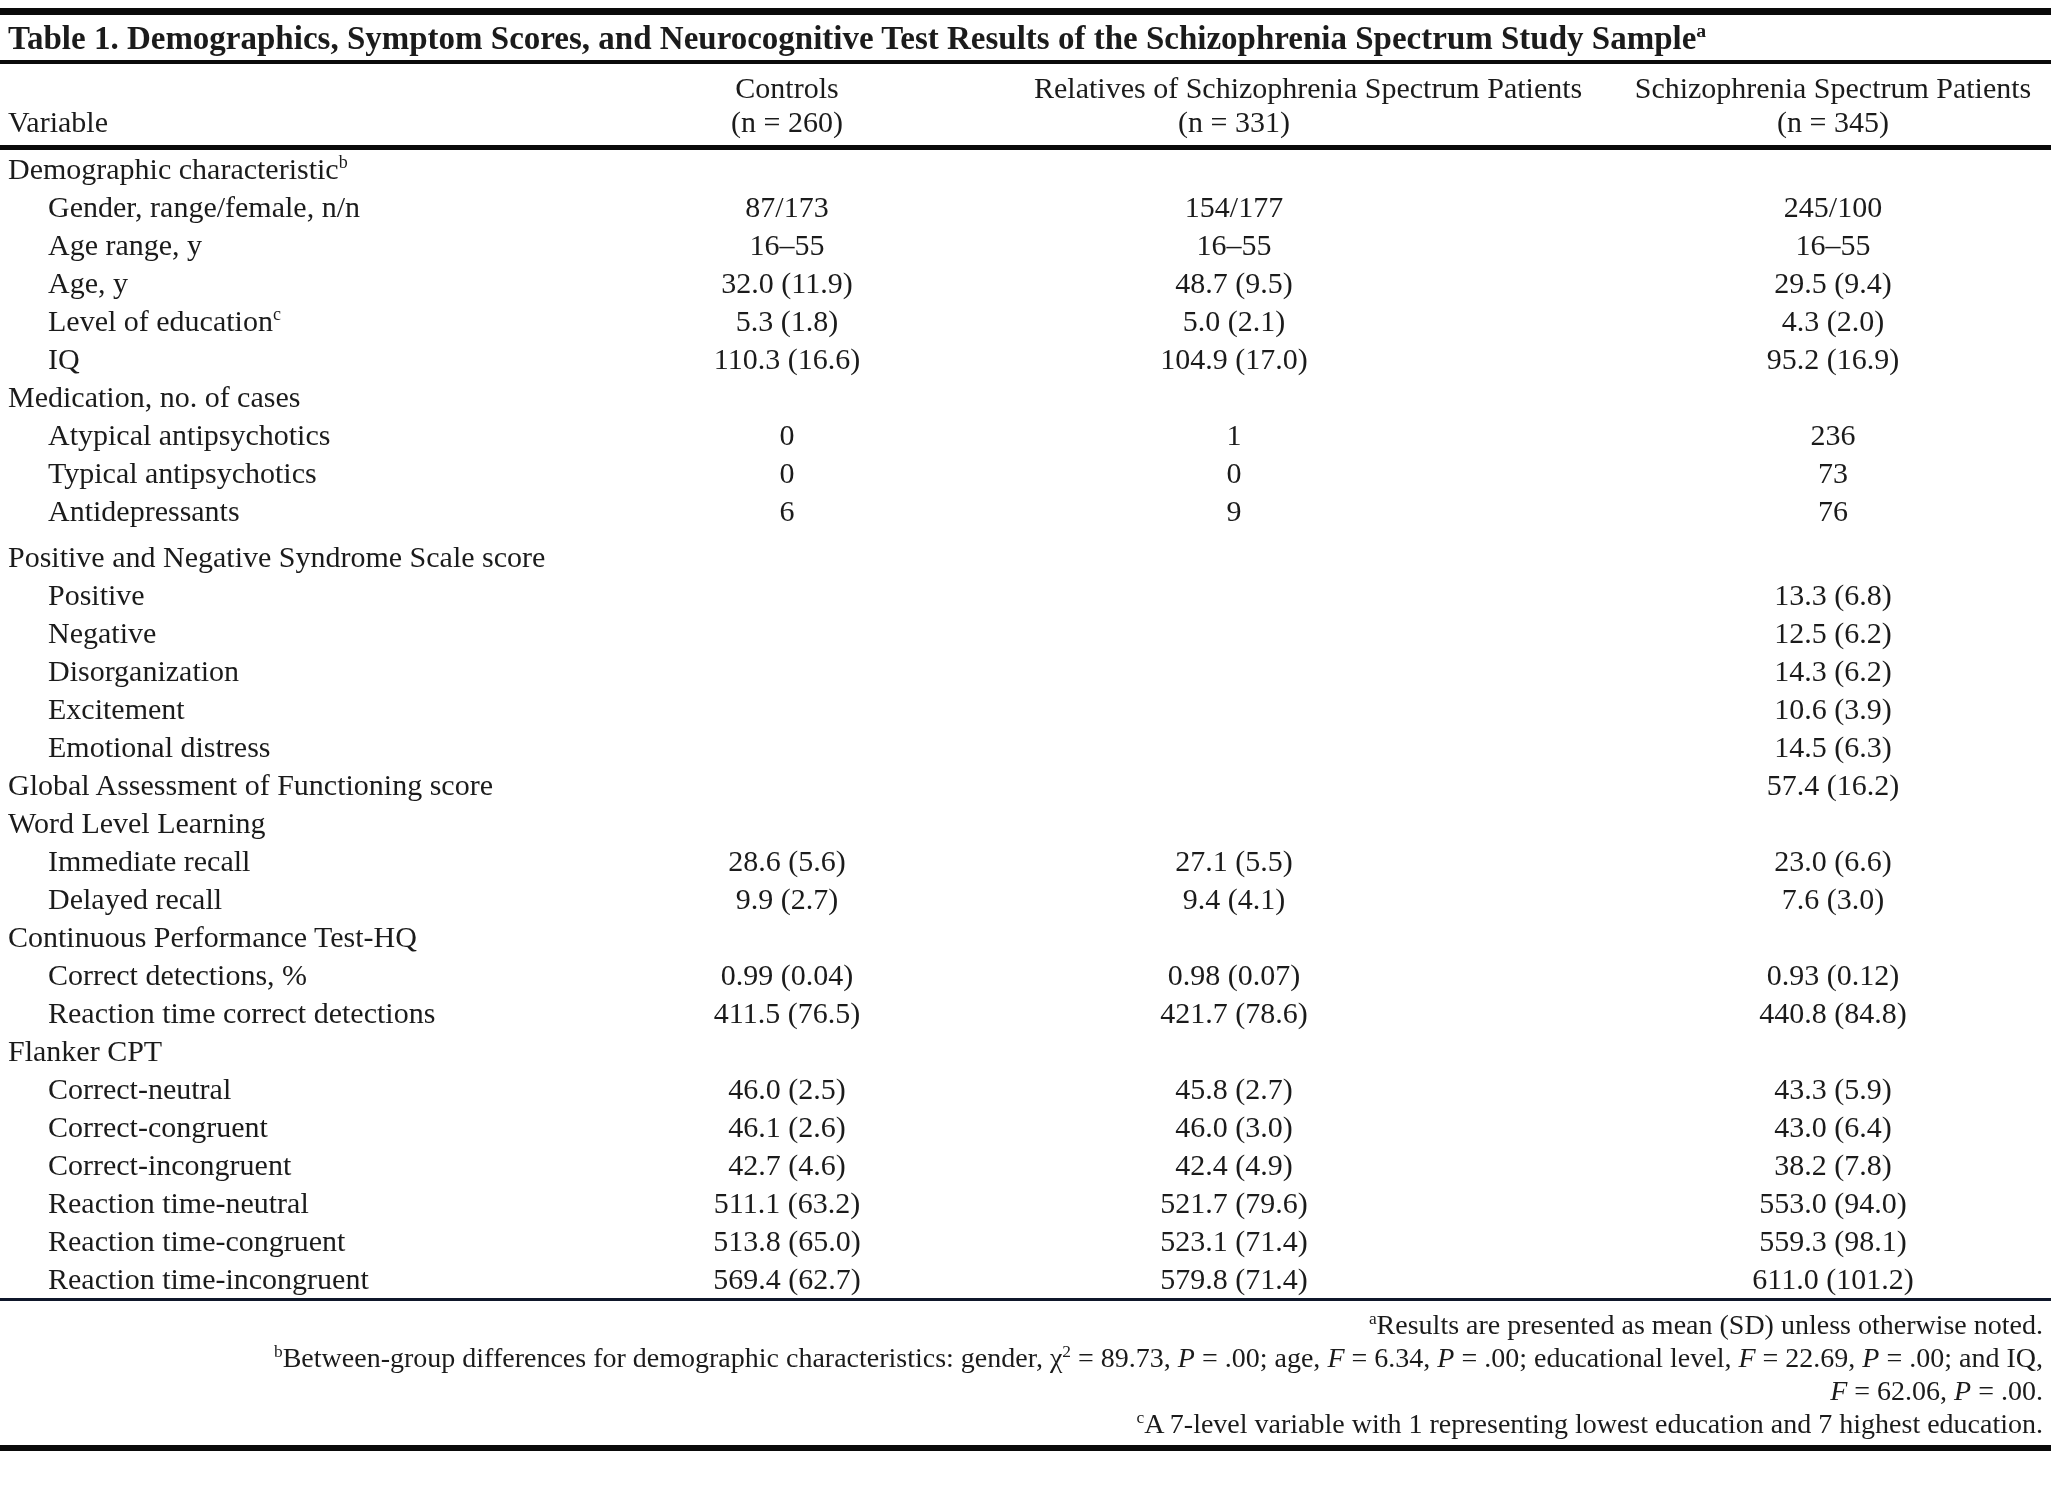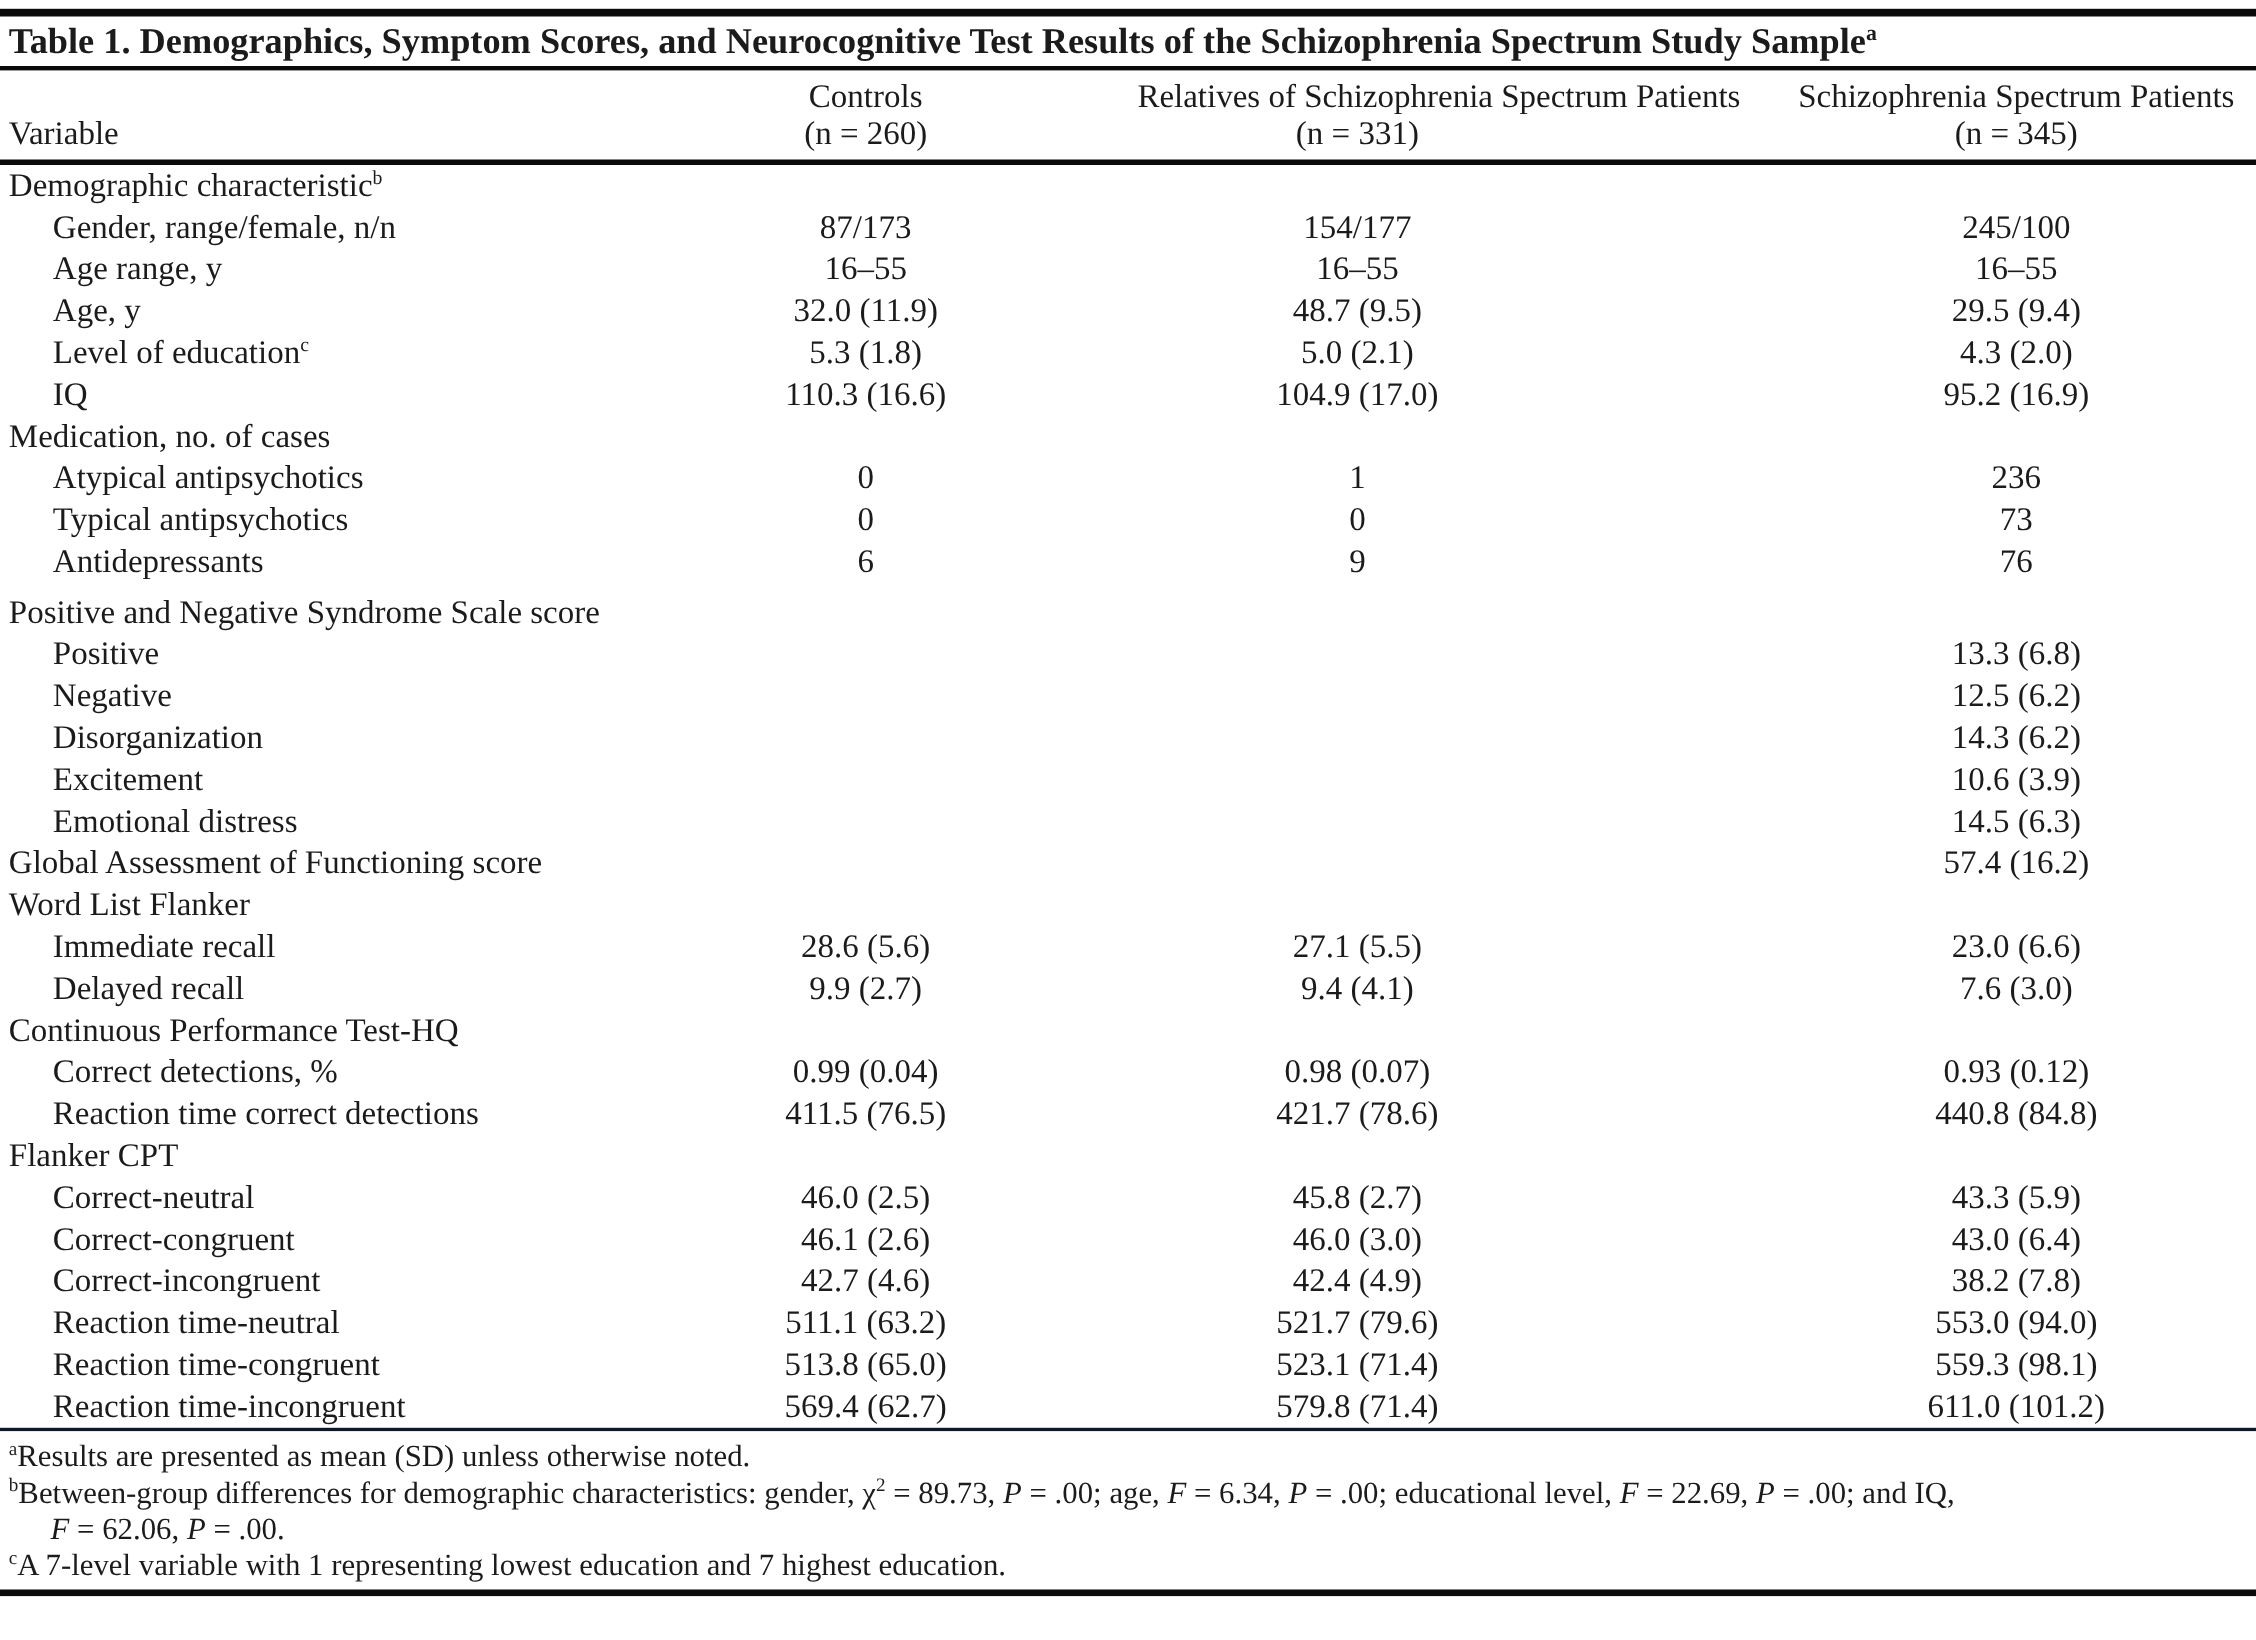--- a/index.html
+++ b/index.html
@@ -41,21 +41,21 @@
   .tbody { border-bottom: 3px solid #0f172a; }
   .row { height: 38px; align-items: center; font-size: 30px; }
   .row.gap-before { margin-top: 8px; }
   .cell { text-align: center; white-space: nowrap; overflow: visible; }
   .cell.patients { padding-left: 181px; }
   .cell.label { text-align: left; padding-left: 8px; }
   .cell.label.indent { padding-left: 48px; }
   .cell.label sup { font-size: 60%; vertical-align: super; line-height: 0; }
 
   .footnotes { padding: 7px 8px 5px 8px; font-size: 28px; line-height: 33px; }
-  .footnotes p { margin: 0; padding-left: 38px; text-indent: -38px; }
+  .footnotes p { margin: 0; padding-left: 38px; text-indent: -38px; text-align: right; }
   .footnotes sup { font-size: 62%; vertical-align: super; line-height: 0; }
   .footnotes .italic { font-style: italic; }
   .footnotes .seg-sup { font-size: 62%; vertical-align: super; line-height: 0; }
 </style>
 </head>
 <body>
 
 <div class="page">
 
   <div class="rule-top"></div>
@@ -175,21 +175,21 @@
         <div class="cell relatives"></div>
         <div class="cell patients">14.5 (6.3)</div>
       </div>
       <div class="row grid-cols">
         <div class="cell label"><span>Global Assessment of Functioning score</span></div>
         <div class="cell controls"></div>
         <div class="cell relatives"></div>
         <div class="cell patients">57.4 (16.2)</div>
       </div>
       <div class="row grid-cols">
-        <div class="cell label"><span>Word List Flanker</span></div>
+        <div class="cell label"><span>Word Level Learning</span></div>
         <div class="cell controls"></div>
         <div class="cell relatives"></div>
         <div class="cell patients"></div>
       </div>
       <div class="row grid-cols">
         <div class="cell label indent"><span>Immediate recall</span></div>
         <div class="cell controls">28.6 (5.6)</div>
         <div class="cell relatives">27.1 (5.5)</div>
         <div class="cell patients">23.0 (6.6)</div>
       </div>

